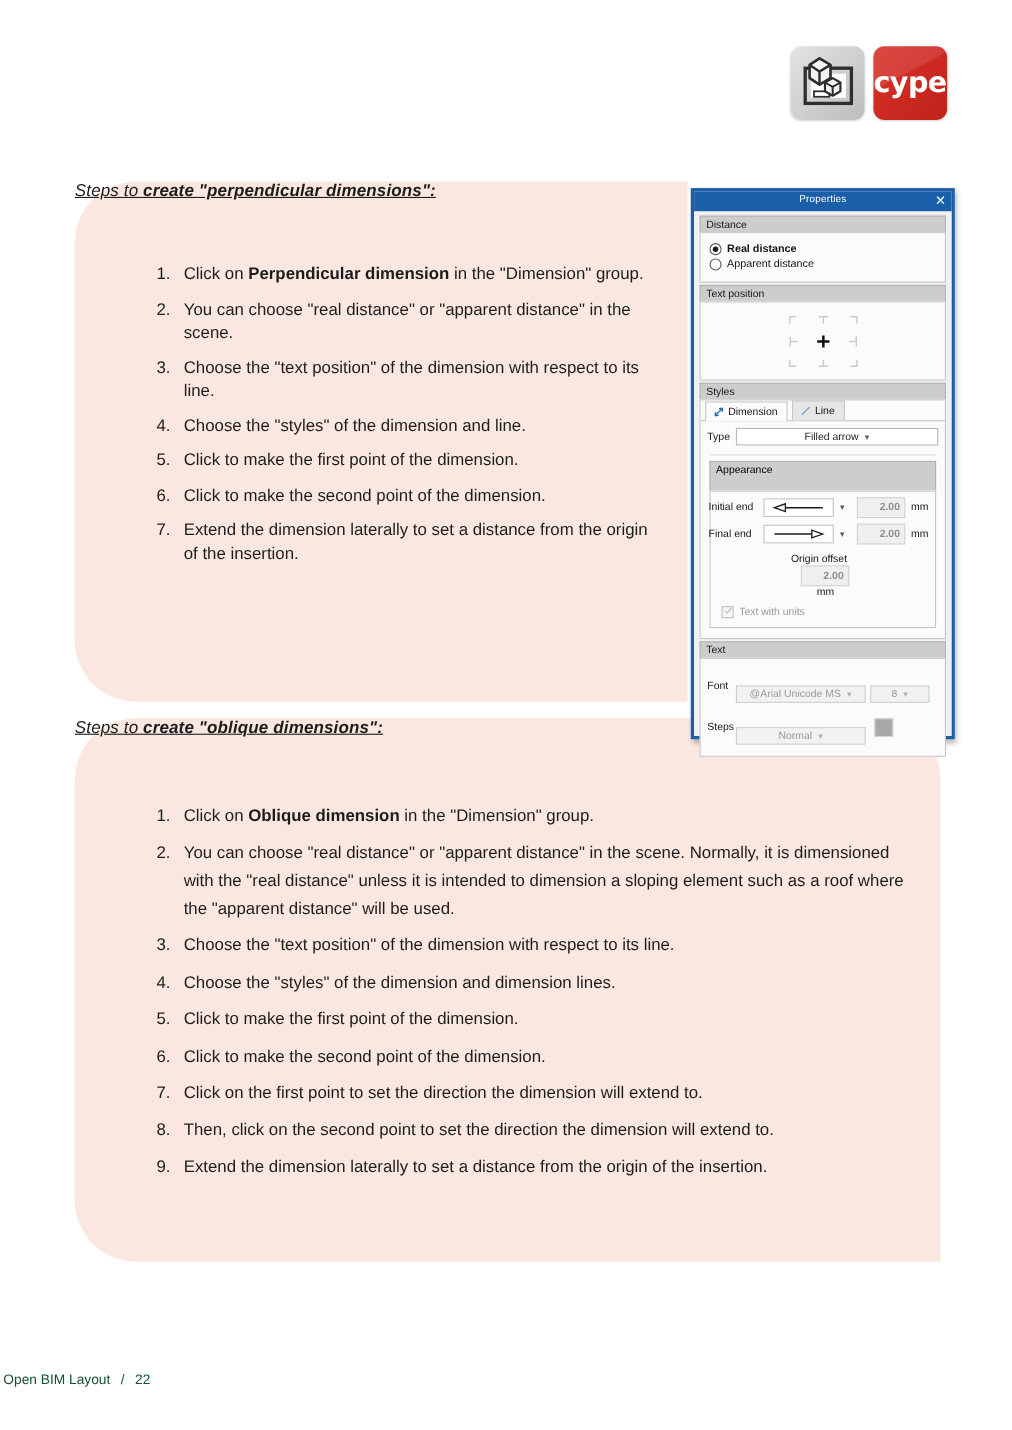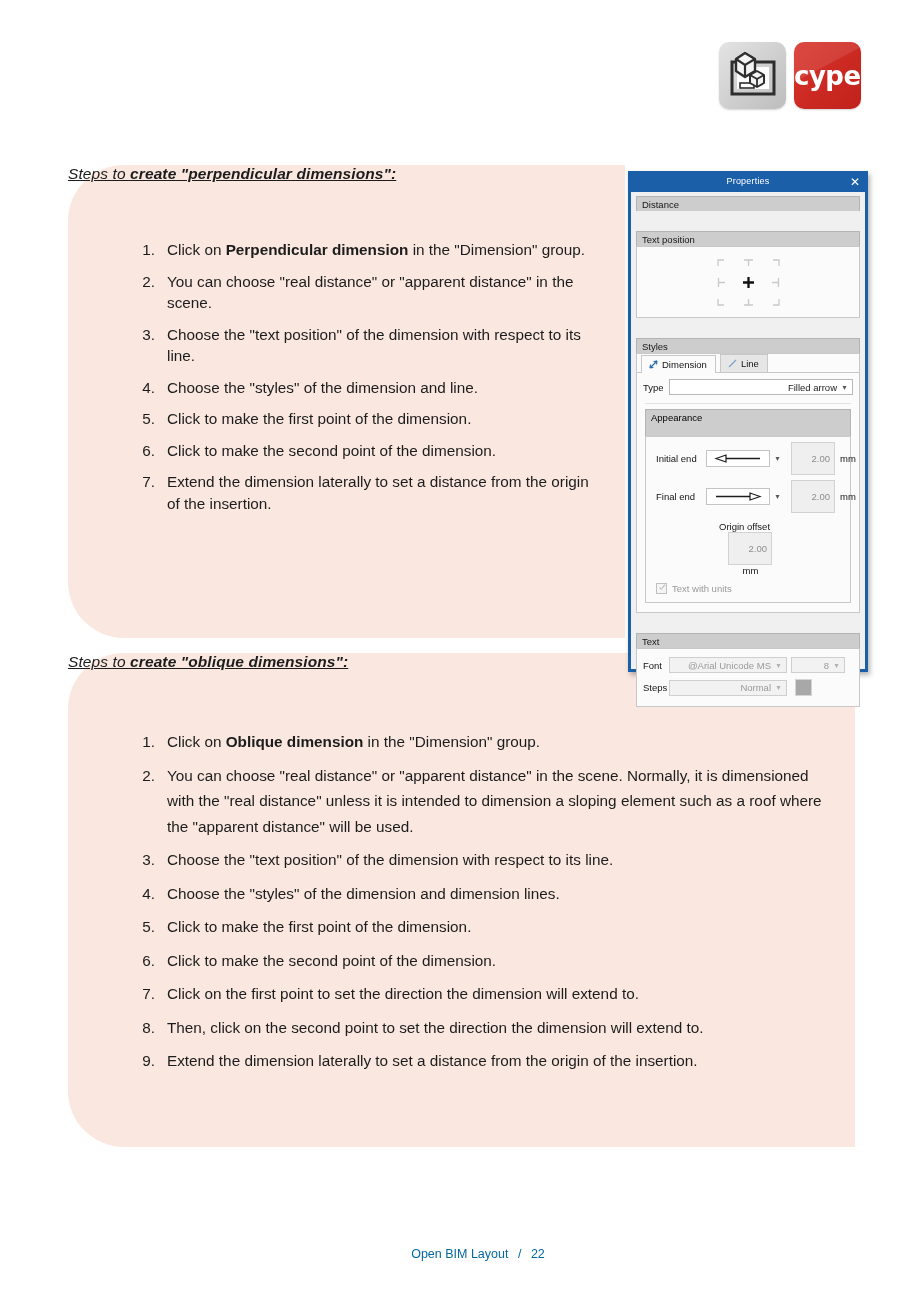--- a/index.html
+++ b/index.html
@@ -142,21 +142,21 @@
     color: #fff;
     font-weight: 300;
   }
   .dlg-body {
     padding: 4px 5px 5px 5px;
     background: #f0f0f0;
     height: calc(100% - 18px);
     box-sizing: border-box;
   }
 
-  .group { margin-bottom: 20px; }
+  .group { margin-bottom: 2px; }
   .group-header {
     background: #cdcdcd;
     border: 1px solid #b4b4b4;
     border-bottom: none;
     font-size: 9.5px;
     color: #161616;
     padding: 2px 5px 2px 5px;
     box-sizing: border-box;
     height: 15px;
   }
@@ -226,27 +226,27 @@
     margin: 6px 0 2px 0;
     font-size: 9.5px; color: #141414;
   }
   .field-label { width: 26px; flex: 0 0 auto; }
   .select {
     flex: 1 1 auto;
     height: 16px;
     background: #ffffff;
     border: 1px solid #b8b8b8;
     display: flex; align-items: center;
-    justify-content: flex-end;
+    justify-content: center;
     padding: 0 0 0 5px;
     font-size: 9.5px;
     color: #232323;
     box-sizing: border-box;
   }
-  .select.disabled { background:#f2f2f2; color:#9a9a9a; border-color:#cfcfcf; }
+  .select.disabled { background:#f2f2f2; color:#9a9a9a; border-color:#cfcfcf;margin-top:16px; }
   .chev {
     width: 15px; text-align: center;
     color: #5a5a5a; font-size: 8px;
     flex: 0 0 auto;
   }
   .select.disabled .chev { color:#b0b0b0; }
 
   .sep-line {
     border-top: 1px solid #e2e2e2;
     margin: 8px 2px 5px 2px;
@@ -258,37 +258,39 @@
     background: #cdcdcd; border: 1px solid #b4b4b4; border-bottom:none;
     font-size: 9.5px; padding: 2px 5px; height: 27px; box-sizing: border-box;
   }
   .inner-body {
     background: #fbfbfb; border: 1px solid #c8c8c8; padding: 5px 6px 6px 6px;
   }
   .app-row {
     display: flex; align-items: center;
     font-size: 9.5px; color:#141414;
     margin-bottom: 5px;
+    justify-content: flex-end;
   }
   .app-label { width: 50px; flex: 0 0 auto; padding-left:4px;}
   .arrowbox {
     width: 62px; height: 15px;
     background:#fff; border:1px solid #c4c4c4;
     display:flex; align-items:center; justify-content:center;
     flex: 0 0 auto;
   }
   .arrowbox svg { display:block; }
   .numbox {
-    width: 44px; height: 33px;
+    width: 44px; height: 19px;
     background:#efefef; border:1px solid #d2d2d2;
     color:#8e8e8e; font-size:9.5px;
     display:flex; align-items:center; justify-content:flex-end;
     padding-right:4px; box-sizing:border-box;
     flex: 0 0 auto;
     margin-left: 6px;
+    font-weight: bold;
   }
   .unit { font-size:9.5px; color:#141414; margin-left:5px; }
   .numbox.offset { margin-left: 4px; }
 
   .chk-row { display:flex; font-size:9.5px; color:#9a9a9a; margin: 7px 0 2px 4px;}
   .chk {
     width:9px;height:9px;border:1px solid #c0c0c0;background:#f5f5f5;
     margin-right:5px; position:relative; flex:0 0 auto;
   }
   .chk::after{
@@ -306,24 +308,22 @@
 
   .color-swatch {
     width:15px;height:15px;background:#a8a8a8;border:1px solid #d5d5d5;
     margin-left:8px; flex:0 0 auto;
   }
 
   
   #footer {
     position: absolute;
     left: 0; right: 0; top: 1247px;
-    text-align: center;
     font-size: 12.5px;
-    color: #0369a1;
-    padding-left: 36px;
+    color: #14532d;
   }
   #footer span { margin: 0 3px; }
 </style>
 </head>
 <body>
 
 <div class="logo-wrap">
   <div class="logo-bim">
     <svg width="67" height="67" viewBox="0 0 67 67">
       <rect x="13" y="20" width="42" height="32" fill="none" stroke="#2e2e2e" stroke-width="3"></rect>
@@ -380,20 +380,30 @@
 
 <div id="properties-dialog">
   <div class="dlg-titlebar">
     <div class="dlg-title">Properties</div>
     <div class="dlg-close">✕</div>
   </div>
   <div class="dlg-body">
 
     <div class="group">
       <div class="group-header">Distance</div>
+      <div class="group-body" style="padding:6px 6px 7px 6px;">
+        <div class="radio-row selected">
+          <span class="radio checked"></span>
+          <span>Real distance</span>
+        </div>
+        <div class="radio-row">
+          <span class="radio"></span>
+          <span>Apparent distance</span>
+        </div>
+      </div>
     </div>
 
     <div class="group">
       <div class="group-header">Text position</div>
       <div class="group-body" style="padding:3px 6px 4px 6px;">
         <div class="tp-grid">
           <div class="tp-cell">
             <svg width="11" height="11" viewBox="0 0 11 11">
                 <path d="M1,8 L1,2 L7,2" fill="none" stroke="#c9c9c9" stroke-width="1.3"></path>
               </svg>

